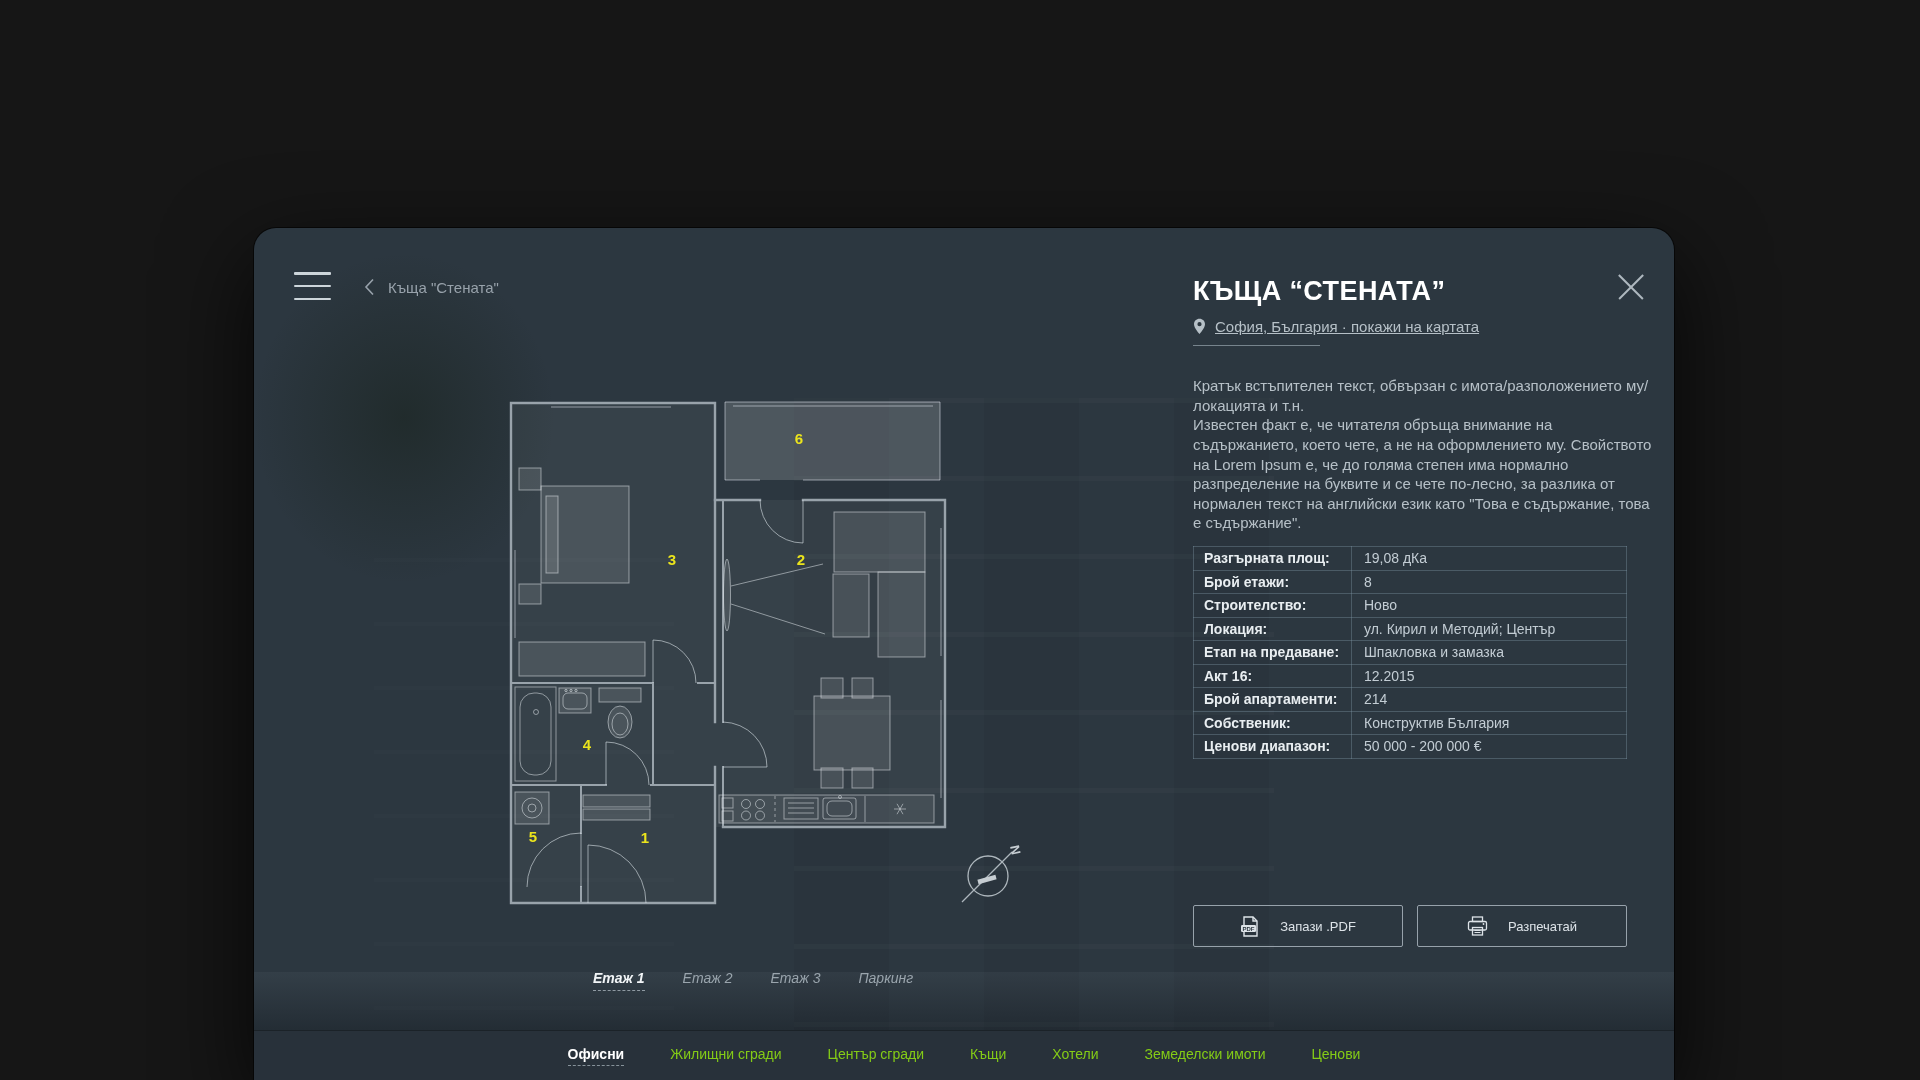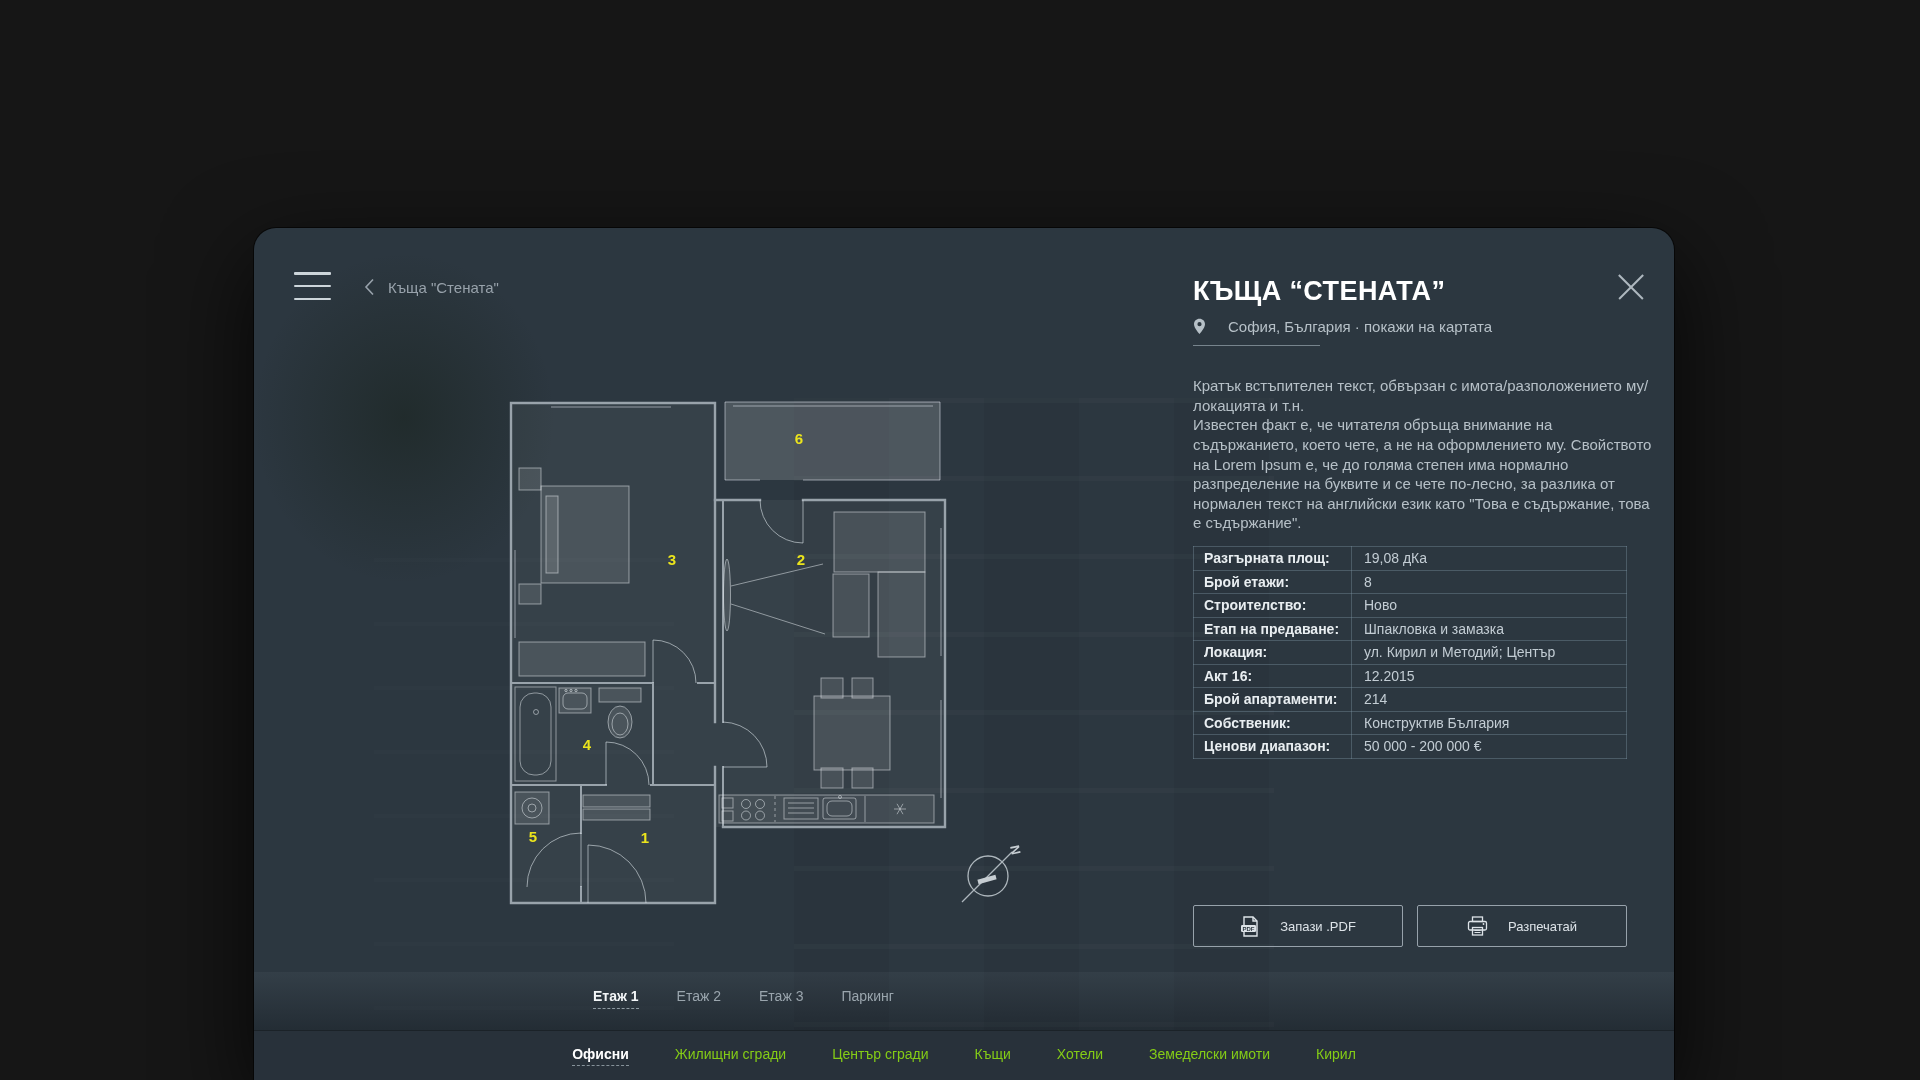--- a/index.html
+++ b/index.html
@@ -43,29 +43,29 @@
   .furn{stroke:rgba(236,241,245,.5);stroke-width:1;fill:rgba(255,255,255,.10);}
   .furnl{stroke:rgba(236,241,245,.5);stroke-width:1;fill:none;}
   .num{fill:#ebe41c;font-size:15px;font-weight:bold;text-anchor:middle;}
   .compass{position:absolute;left:698px;top:608px;width:76px;height:76px;}
   .compass svg{display:block;}
   .cmp{stroke:#aeb7bd;stroke-width:1.3;fill:none;}
   .cmp-thick{stroke:#c6cdd2;stroke-width:4.5;}
   .cmp-n{fill:#c6cdd2;font-size:13px;font-weight:bold;text-anchor:middle;}
 
   
-  .floor-tabs{position:absolute;left:339px;top:760px;display:flex;gap:38px;font-size:14px;}
+  .floor-tabs{position:absolute;left:339px;top:742px;display:flex;gap:38px;font-size:14px;font-style:italic;}
   .floor-tab{color:#9aa5ad;padding-bottom:4px;cursor:pointer;white-space:nowrap;}
   .floor-tab.active{color:#f2f5f7;font-weight:bold;border-bottom:1px dashed rgba(160,172,180,.85);}
 
   
   .page-title{position:absolute;left:939px;top:48px;margin:0;color:#fff;font-size:27px;
               font-weight:800;letter-spacing:.4px;white-space:nowrap;}
-  .loc-row{position:absolute;left:939px;top:90px;display:flex;align-items:center;gap:22px;
-           color:#b6c0c7;font-size:15px;cursor:pointer;}
+  .loc-row{position:absolute;left:939px;top:90px;display:flex;align-items:center;gap:9px;
+           color:#b6c0c7;font-size:15px;cursor:pointer;text-decoration:underline;}
   .divider{position:absolute;left:939px;top:117px;width:127px;height:1px;background:#77848d;}
   .intro{position:absolute;left:939px;top:148px;width:468px;color:#b6c0c7;font-size:15px;line-height:1.31;}
   .intro p{margin:0;}
   .details{position:absolute;left:939px;top:318px;width:434px;border-collapse:collapse;
            border:1px solid rgba(125,150,165,.5);}
   .details td{border:1px solid rgba(125,150,165,.38);height:23.5px;font-size:14px;padding:0 0 0 10px;margin-top:28px;}
   .details td.lbl{width:158px;color:#e9eef1;font-weight:bold;}
   .details td.val{color:#c3cdd4;padding-left:12px;}
   .buttons{position:absolute;left:939px;top:677px;display:flex;gap:14px;}
   .btn{width:210px;height:42px;border:1px solid #97a2ab;border-radius:2px;background:transparent;
@@ -240,26 +240,26 @@
         </tr>
         <tr>
           <td class="lbl">Брой етажи:</td>
           <td class="val">8</td>
         </tr>
         <tr>
           <td class="lbl">Строителство:</td>
           <td class="val">Ново</td>
         </tr>
         <tr>
+          <td class="lbl">Локация:</td>
+          <td class="val">ул. Кирил и Методий; Център</td>
+        </tr>
+        <tr>
           <td class="lbl">Етап на предаване:</td>
           <td class="val">Шпакловка и замазка</td>
-        </tr>
-        <tr>
-          <td class="lbl">Локация:</td>
-          <td class="val">ул. Кирил и Методий; Център</td>
         </tr>
         <tr>
           <td class="lbl">Акт 16:</td>
           <td class="val">12.2015</td>
         </tr>
         <tr>
           <td class="lbl">Брой апартаменти:</td>
           <td class="val">214</td>
         </tr>
         <tr>
@@ -296,17 +296,17 @@
       </button>
     </div>
 
     <nav class="bottom-nav">
       <span class="nav-item active">Офисни</span>
       <span class="nav-item">Жилищни сгради</span>
       <span class="nav-item">Център сгради</span>
       <span class="nav-item">Къщи</span>
       <span class="nav-item">Хотели</span>
       <span class="nav-item">Земеделски имоти</span>
-      <span class="nav-item">Кирил</span>
+      <span class="nav-item">Ценови</span>
     </nav>
 
   </section>
 </div>
 
 </body></html>

